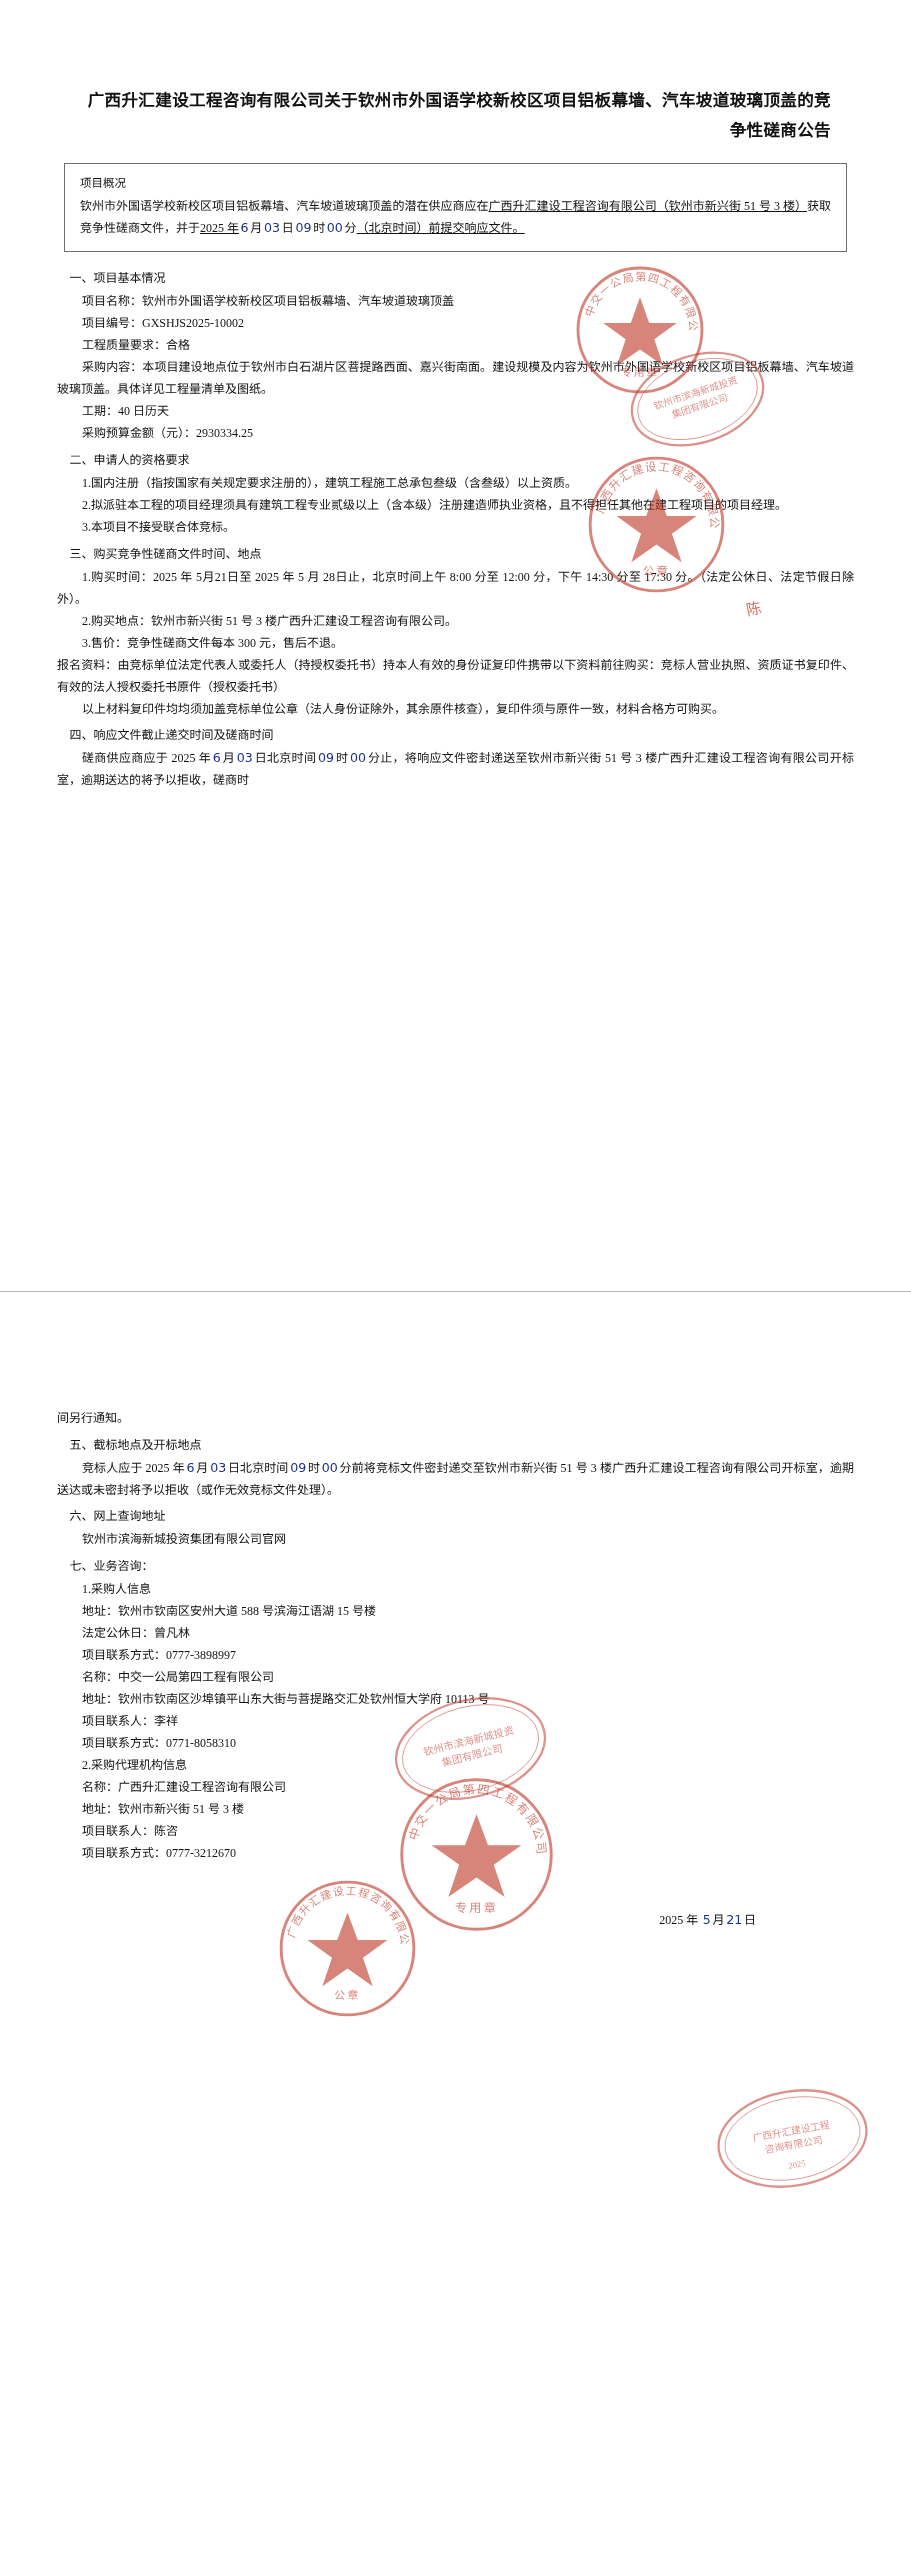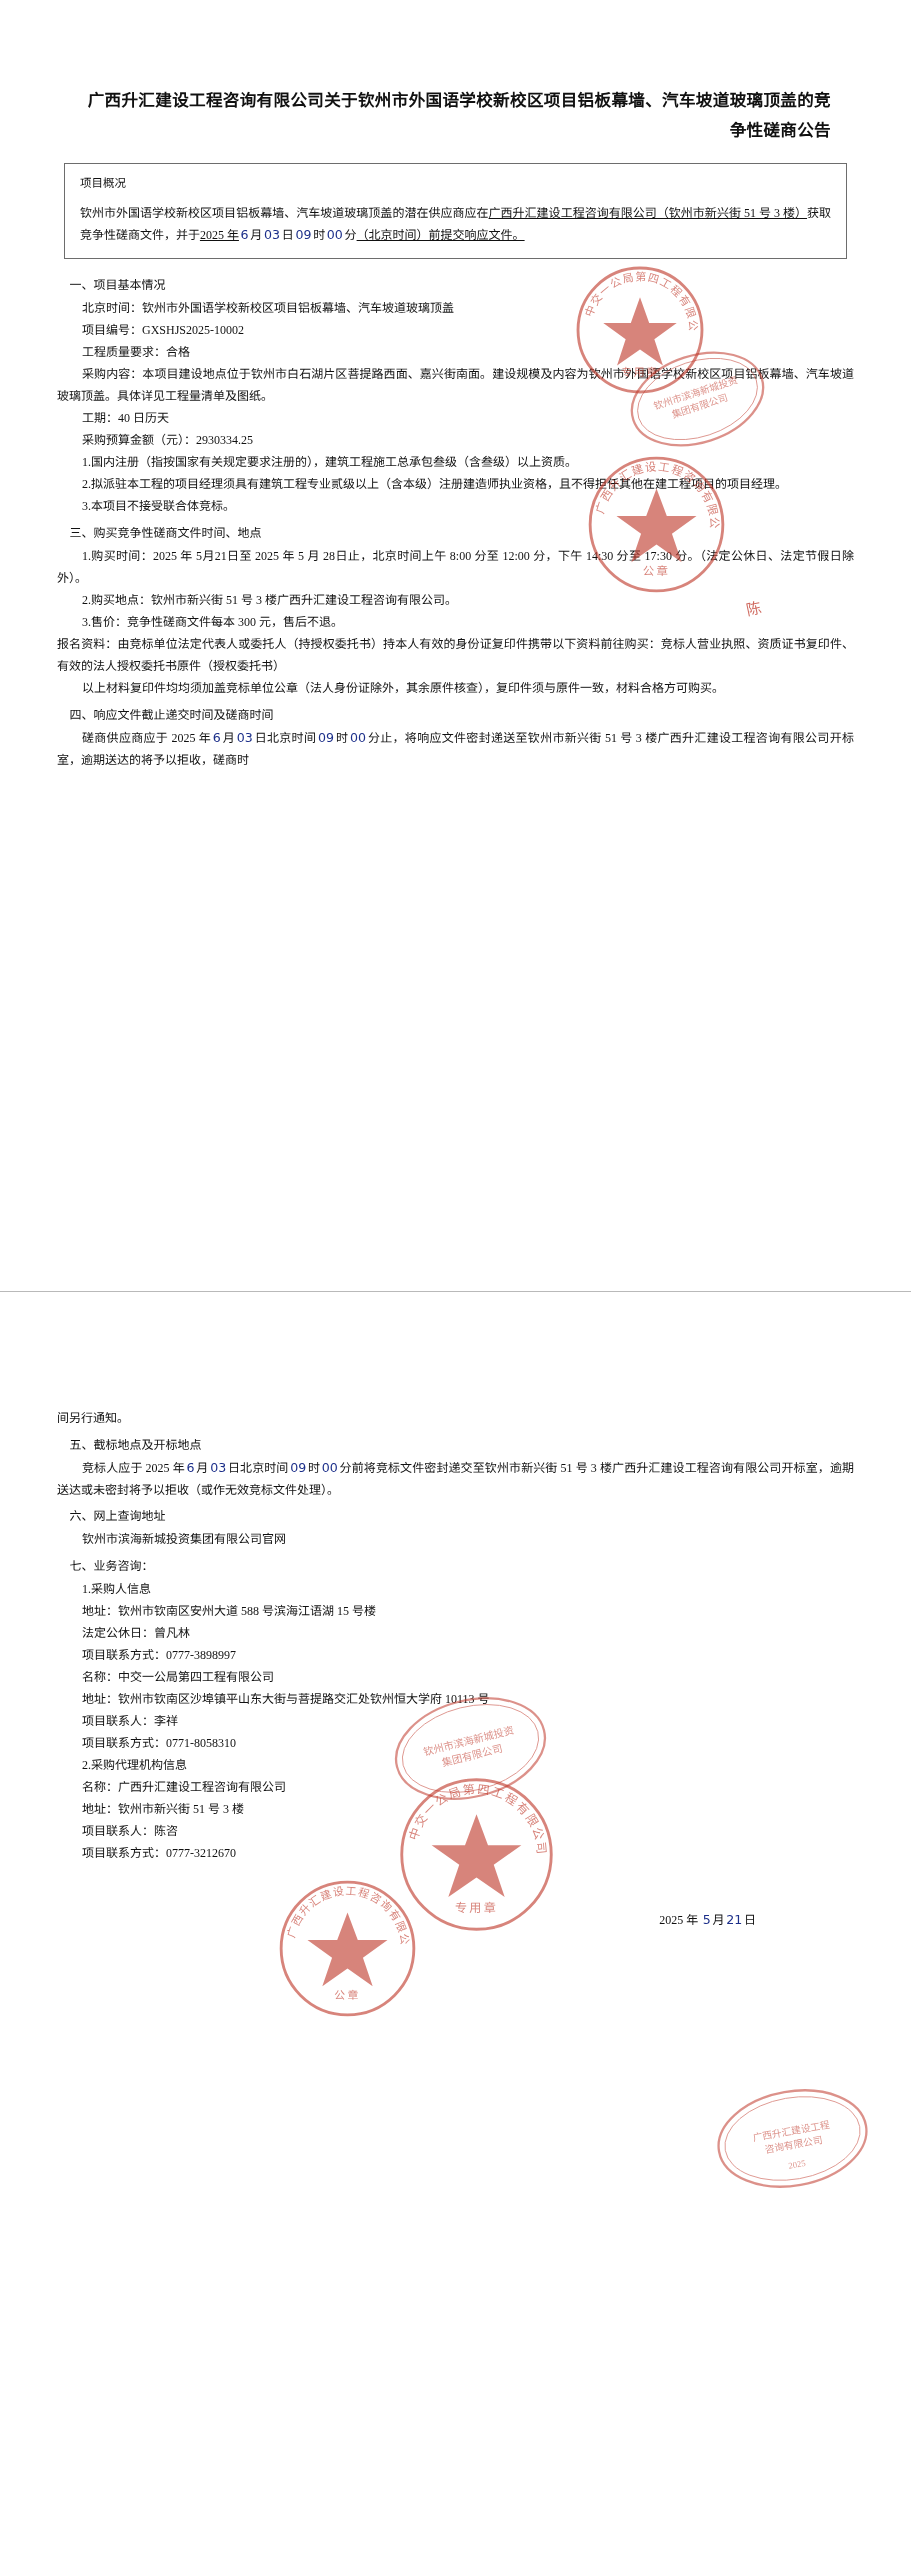--- a/index.html
+++ b/index.html
@@ -47,21 +47,21 @@
     letter-spacing: 0.3px;
   }
   .summary-box {
     border: 0.6px solid #6d6d6d;
     padding: 10.3px 15px 12.6px 15px;
     margin: 6.9px 6.9px 15px 6.9px;
   }
   .summary-label {
     font-size: 11.5px;
     line-height: 19.5px;
-    margin-bottom: 8px;
+    margin-bottom: 1px;
   }
   .para {
     font-size: 12px;
     line-height: 22px;
     text-align: justify;
     margin: 0;
   }
   .indent2 { text-indent: 25px; }
   .u { text-decoration: underline; font-family: Liberation Serif, serif; }
   .hand {
@@ -131,27 +131,28 @@
     <h1 class="doc-title">广西升汇建设工程咨询有限公司关于钦州市外国语学校新校区项目铝板幕墙、汽车坡道玻璃顶盖的竞争性磋商公告</h1>
 
     <div class="summary-box">
       <div class="summary-label">项目概况</div>
       <p class="para">
         <span>钦州市外国语学校新校区项目铝板幕墙、汽车坡道玻璃顶盖的潜在供应商应在</span><span class="u">广西升汇建设工程咨询有限公司（钦州市新兴街 51 号 3 楼）</span><span>获取竞争性磋商文件，并于</span><span class="u">2025 年</span><span class="hand">6</span><span>月</span><span class="hand">03</span><span>日</span><span class="hand">09</span><span>时</span><span class="hand">00</span><span>分</span><span class="u">（北京时间）前提交响应文件。</span>
       </p>
     </div>
 
     <p class="section-head">一、项目基本情况</p>
-    <p class="lvl1">北京时间：钦州市外国语学校新校区项目铝板幕墙、汽车坡道玻璃顶盖</p>
+    <p class="lvl1">项目名称：钦州市外国语学校新校区项目铝板幕墙、汽车坡道玻璃顶盖</p>
     <p class="lvl1">项目编号：GXSHJS2025-10002</p>
     <p class="lvl1">工程质量要求：合格</p>
     <p class="lvl1">采购内容：本项目建设地点位于钦州市白石湖片区菩提路西面、嘉兴街南面。建设规模及内容为钦州市外国语学校新校区项目铝板幕墙、汽车坡道玻璃顶盖。具体详见工程量清单及图纸。</p>
     <p class="lvl1">工期：40 日历天</p>
     <p class="lvl1">采购预算金额（元）：2930334.25</p>
 
+    <p class="section-head">二、申请人的资格要求</p>
     <p class="lvl2">1.国内注册（指按国家有关规定要求注册的），建筑工程施工总承包叁级（含叁级）以上资质。</p>
     <p class="lvl2">2.拟派驻本工程的项目经理须具有建筑工程专业贰级以上（含本级）注册建造师执业资格，且不得担任其他在建工程项目的项目经理。</p>
     <p class="lvl2">3.本项目不接受联合体竞标。</p>
 
     <p class="section-head">三、购买竞争性磋商文件时间、地点</p>
     <p class="lvl2">1.购买时间：2025 年 5月21日至 2025 年 5 月 28日止，北京时间上午 8:00 分至 12:00 分，下午 14:30 分至 17:30 分。（法定公休日、法定节假日除外）。</p>
     <p class="lvl2">2.购买地点：钦州市新兴街 51 号 3 楼广西升汇建设工程咨询有限公司。</p>
     <p class="lvl2">3.售价：竞争性磋商文件每本 300 元，售后不退。</p>
     <p class="flow">报名资料：由竞标单位法定代表人或委托人（持授权委托书）持本人有效的身份证复印件携带以下资料前往购买：竞标人营业执照、资质证书复印件、有效的法人授权委托书原件（授权委托书）</p>
     <p class="flow indent2">以上材料复印件均均须加盖竞标单位公章（法人身份证除外，其余原件核查），复印件须与原件一致，材料合格方可购买。</p>

